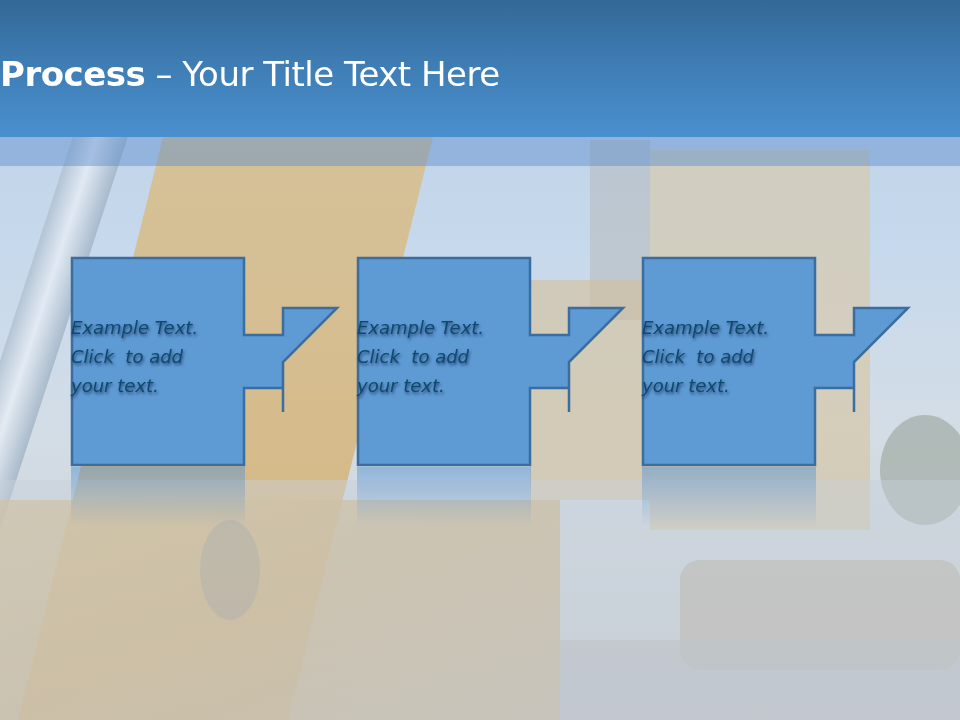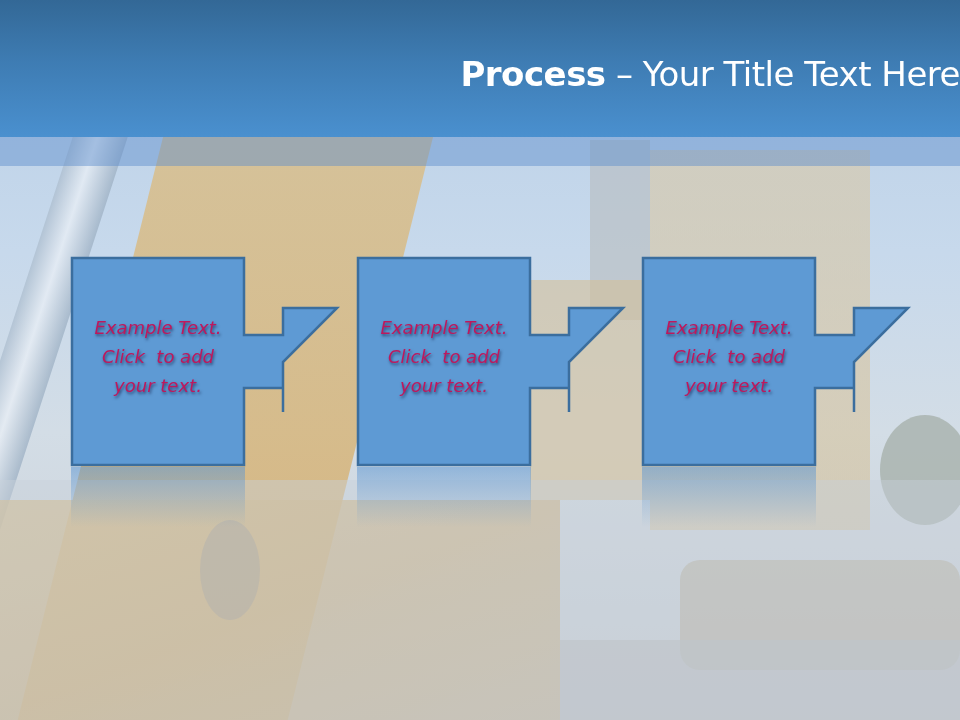--- a/index.html
+++ b/index.html
@@ -14,27 +14,27 @@
   .bg-body { position:absolute; left:650px; top:150px; width:220px; height:380px; background:linear-gradient(180deg,#dcc79f,#d5bf93); opacity:.55; }
   .bg-bucket { position:absolute; left:0; top:500px; width:560px; height:220px; background:linear-gradient(160deg,#d8b97f,#cfb07a 50%,#c6b391); opacity:.75; }
   .bg-wheel { position:absolute; left:200px; top:520px; width:60px; height:100px; border-radius:50%; background:#a89d88; opacity:.6; }
   .bg-track { position:absolute; left:680px; top:560px; width:280px; height:110px; background:#b8ac96; opacity:.6; border-radius:20px; }
   .bg-ground { position:absolute; left:560px; top:640px; width:400px; height:80px; background:#b9bcbf; opacity:.7; }
   .bg-tree { position:absolute; left:880px; top:415px; width:90px; height:110px; border-radius:50%; background:#9aa39a; opacity:.6; }
   .bg-wash { position:absolute; left:0; right:0; top:480px; bottom:0; background:rgba(200,208,218,.45); }
 
   .header { position:absolute; left:0; top:0; width:960px; height:137px; background:linear-gradient(180deg,#336896 0%,#3e7cb3 45%,#4a90cf 100%); }
   .header-band { position:absolute; left:0; top:137px; width:960px; height:29px; background:rgba(90,140,205,.45); }
-  .title { position:absolute; left:0; top:52px; width:960px; text-align:right; color:#fff; font-size:34px; line-height:44px; font-family:"DejaVu Sans", sans-serif; letter-spacing:-0.5px; }
+  .title { position:absolute; left:0; top:52px; width:960px; text-align:left; color:#fff; font-size:34px; line-height:44px; font-family:"DejaVu Sans", sans-serif; letter-spacing:-0.5px; }
   .title b { font-weight:bold; }
 
   .step { position:absolute; top:257px; width:270px; height:210px; }
   .step svg { position:absolute; left:0; top:0; overflow:visible; }
   .reflect { position:absolute; top:467px; height:60px; width:174px; background:linear-gradient(180deg,rgba(94,151,210,.55),rgba(94,151,210,0)); }
-  .step-text { position:absolute; left:0; top:56px; width:174px; text-align:center; color:#be185d; font-style:italic; font-size:18px; line-height:29px; font-family:"DejaVu Sans", sans-serif; text-shadow:1px 2px 3px rgba(0,0,40,.55); }
+  .step-text { position:absolute; left:0; top:56px; width:174px; color:#0c4a6e; font-style:italic; font-size:18px; line-height:29px; font-family:"DejaVu Sans", sans-serif; text-shadow:1px 2px 3px rgba(0,0,40,.55); }
 </style>
 </head>
 <body>
 
 <div class="slide">
   <div>
     <div class="bg-sky"></div>
     <div class="bg-pipe"></div>
     <div class="bg-boom"></div>
     <div class="bg-arm"></div>

